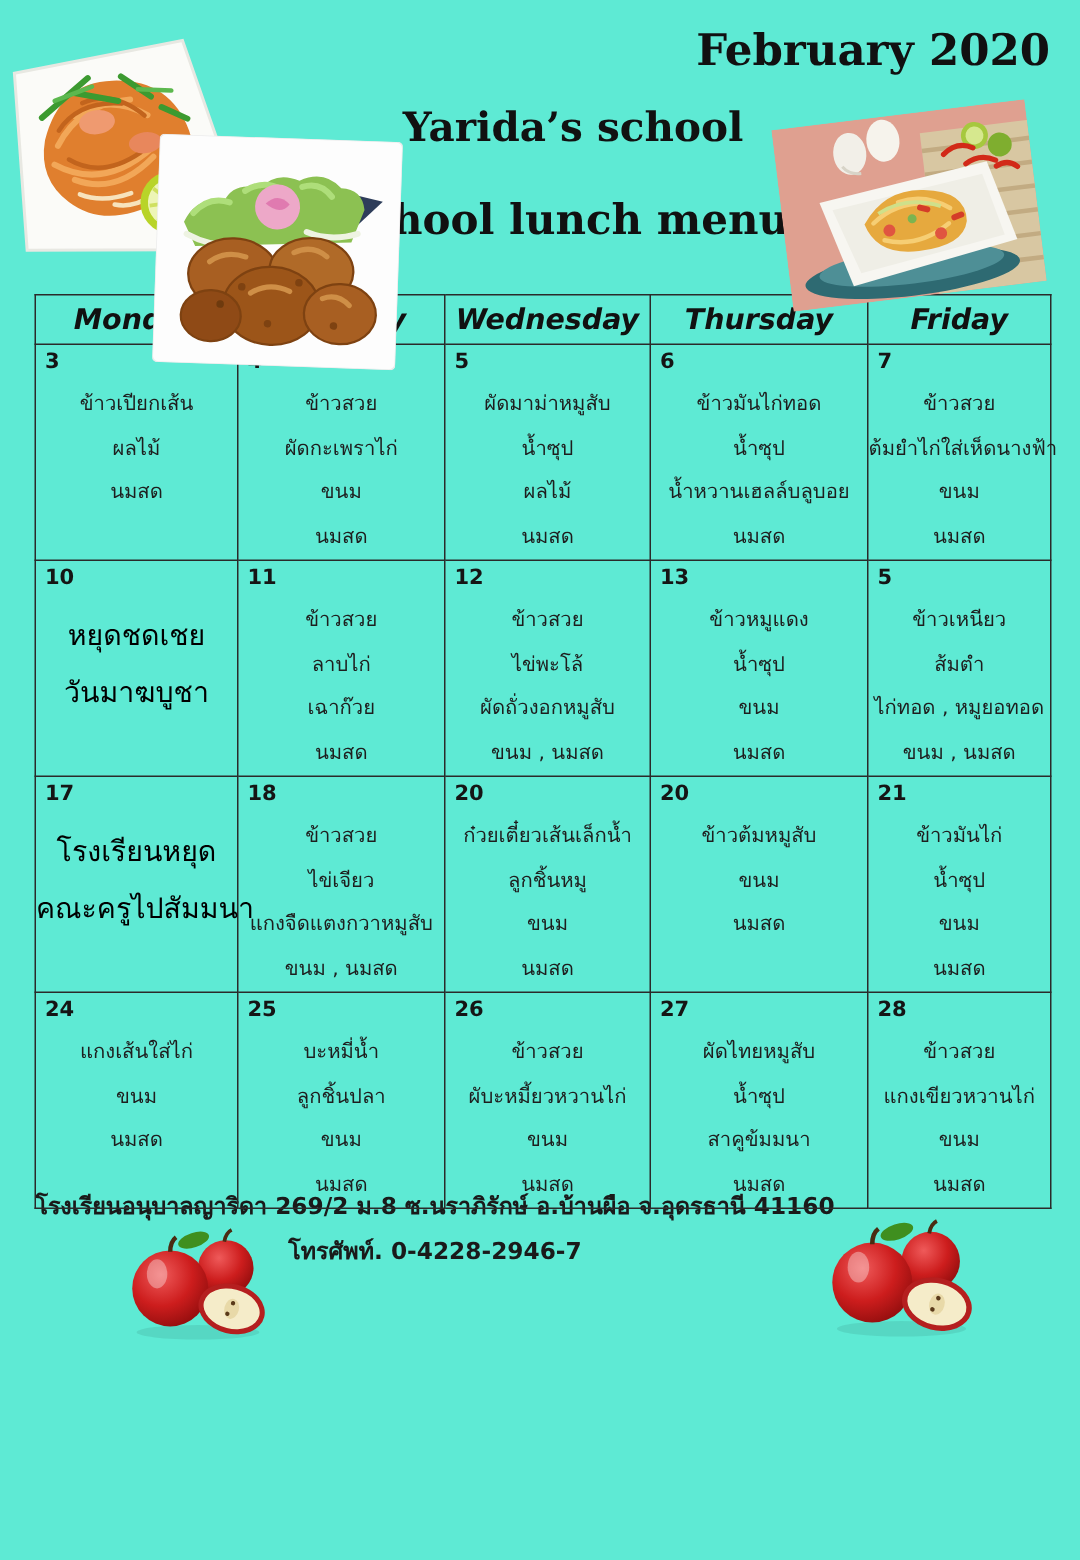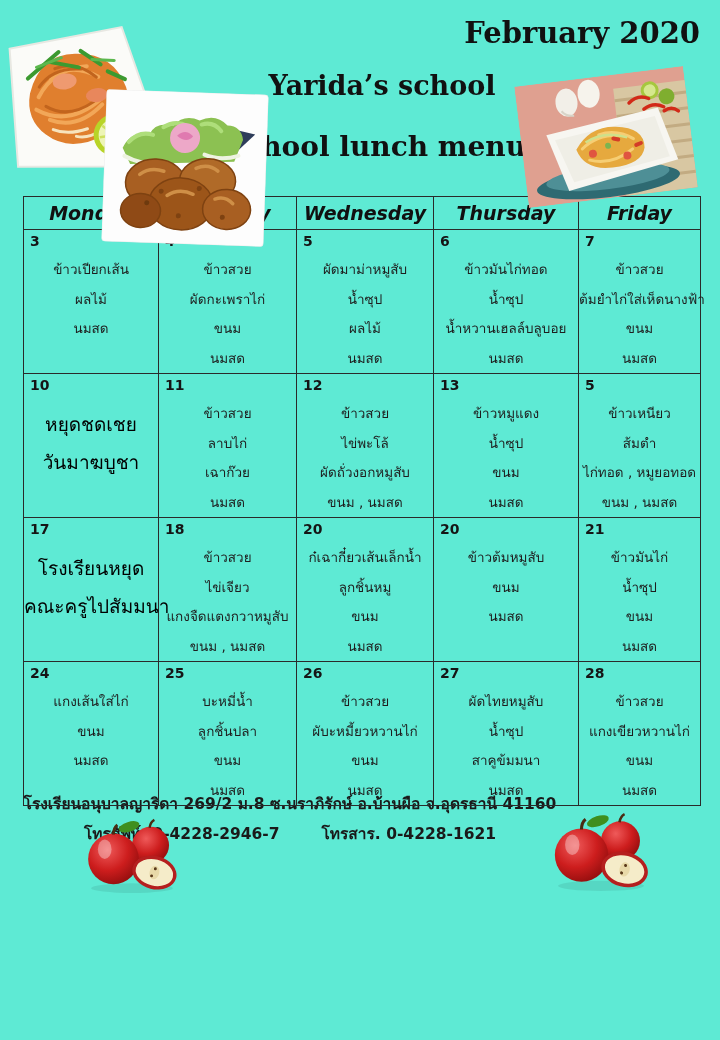--- a/index.html
+++ b/index.html
@@ -296,21 +296,21 @@
             <div class="items">
               <div class="item">ข้าวสวย</div>
               <div class="item">ไข่เจียว</div>
               <div class="item">แกงจืดแตงกวาหมูสับ</div>
               <div class="item">ขนม , นมสด</div>
             </div>
           </td>
           <td>
             <div class="date">20</div>
             <div class="items">
-              <div class="item">ก๋เฉากี๋ยวเส้นเล็กน้ำ</div>
+              <div class="item">ก๋วยเตี๋ยวเส้นเล็กน้ำ</div>
               <div class="item">ลูกชิ้นหมู</div>
               <div class="item">ขนม</div>
               <div class="item">นมสด</div>
             </div>
           </td>
           <td>
             <div class="date">20</div>
             <div class="items">
               <div class="item">ข้าวต้มหมูสับ</div>
               <div class="item">ขนม</div>
@@ -372,21 +372,20 @@
               <div class="item">นมสด</div>
             </div>
           </td>
         </tr>
       </tbody>
   </table>
 
   <div id="footer-address" class="footer-line">โรงเรียนอนุบาลญาริดา 269/2 ม.8 ซ.นราภิรักษ์ อ.บ้านผือ จ.อุดรธานี 41160</div>
   <div id="footer-phones" class="footer-line">
     <span>โทรศัพท์. 0-4228-2946-7</span>
-    <span>โทรสาร. 0-4228-1621</span>
   </div>
 
   <svg id="apples-left" class="photo" width="108" height="76" viewBox="0 0 110 78">
     <use href="#apples-sym"></use>
   </svg>
   <svg id="apples-right" class="photo" width="116" height="80" viewBox="0 0 110 78">
     <use href="#apples-sym"></use>
   </svg>
 
 </div>

